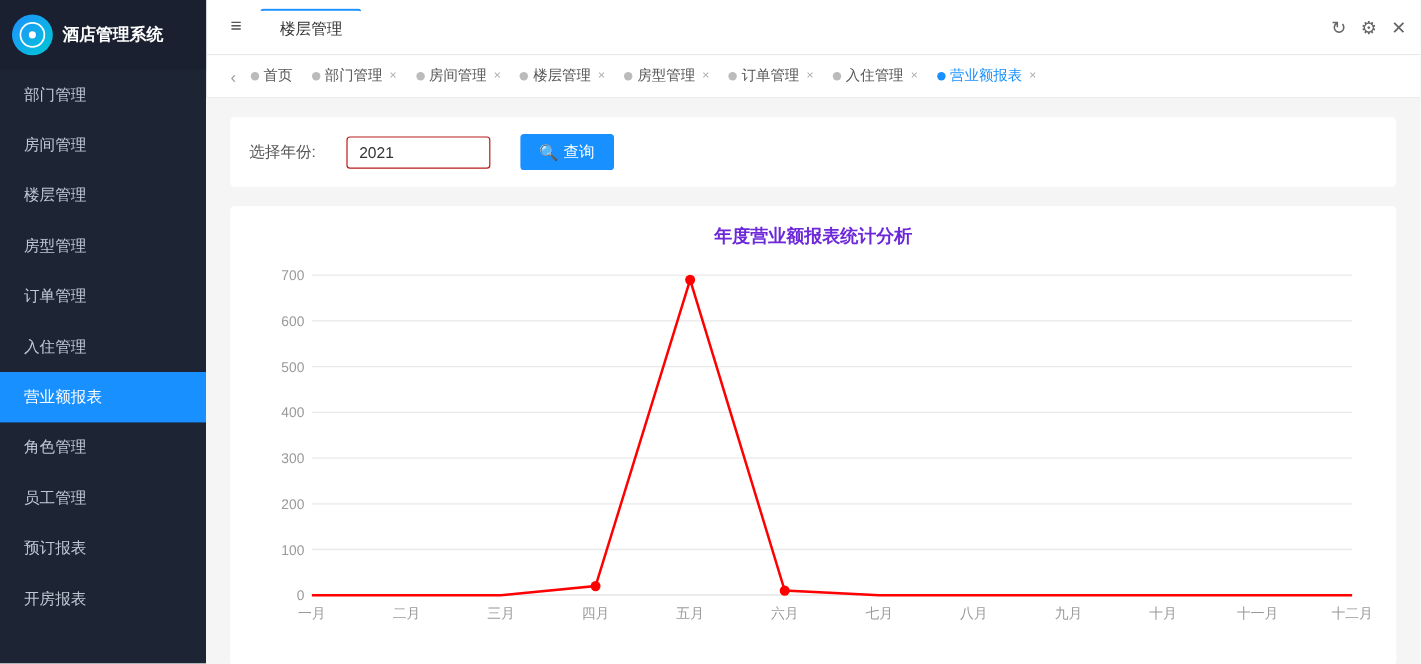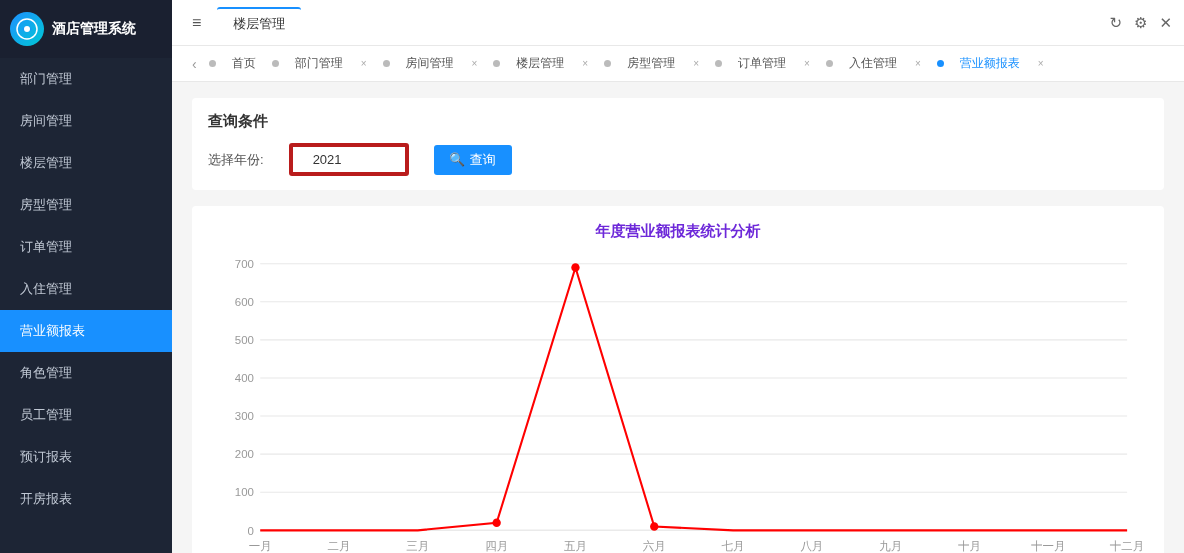--- a/index.html
+++ b/index.html
@@ -121,21 +121,21 @@
     }
     .breadcrumb-nav-btn {
       color: #999;
       cursor: pointer;
       font-size: 14px;
       padding: 0 4px;
     }
     .bc-item {
       display: flex;
       align-items: center;
-      gap: 16px;
+      gap: 4px;
       color: #555;
       cursor: pointer;
       white-space: nowrap;
       padding: 0 2px;
     }
     .bc-item .dot {
       width: 7px;
       height: 7px;
       border-radius: 50%;
       background: #bbb;
@@ -173,23 +173,23 @@
       display: flex;
       align-items: center;
       gap: 25px;
     }
     .query-label {
       color: #555;
       font-size: 13px;
       white-space: nowrap;
     }
     .query-input {
-      border: 4px solid #b91c1c;
+      border: 1px solid #b91c1c;
       border-radius: 3px;
-      padding: 5px 20px;
+      padding: 5px 10px;
       font-size: 13px;
       width: 120px;
       outline: none;
       color: #333;
     }
     .query-btn {
       background: #1890ff;
       color: #fff;
       border: none;
       border-radius: 3px;
@@ -313,21 +313,20 @@
       <div class="bc-item active">
         <span class="dot"></span>
         <span>营业额报表</span>
         <span class="close-x"> ×</span>
       </div>
     </div>
 
   <div class="content">
 
     <div class="query-section">
-      <div class="query-title">查询条件</div>
       <div class="query-row">
         <span class="query-label">选择年份:</span>
         <input class="query-input" type="text" value="2021" style="">
         <button class="query-btn">
           <span>🔍</span>
           <span>查询</span>
         </button>
       </div>
     </div>
 

